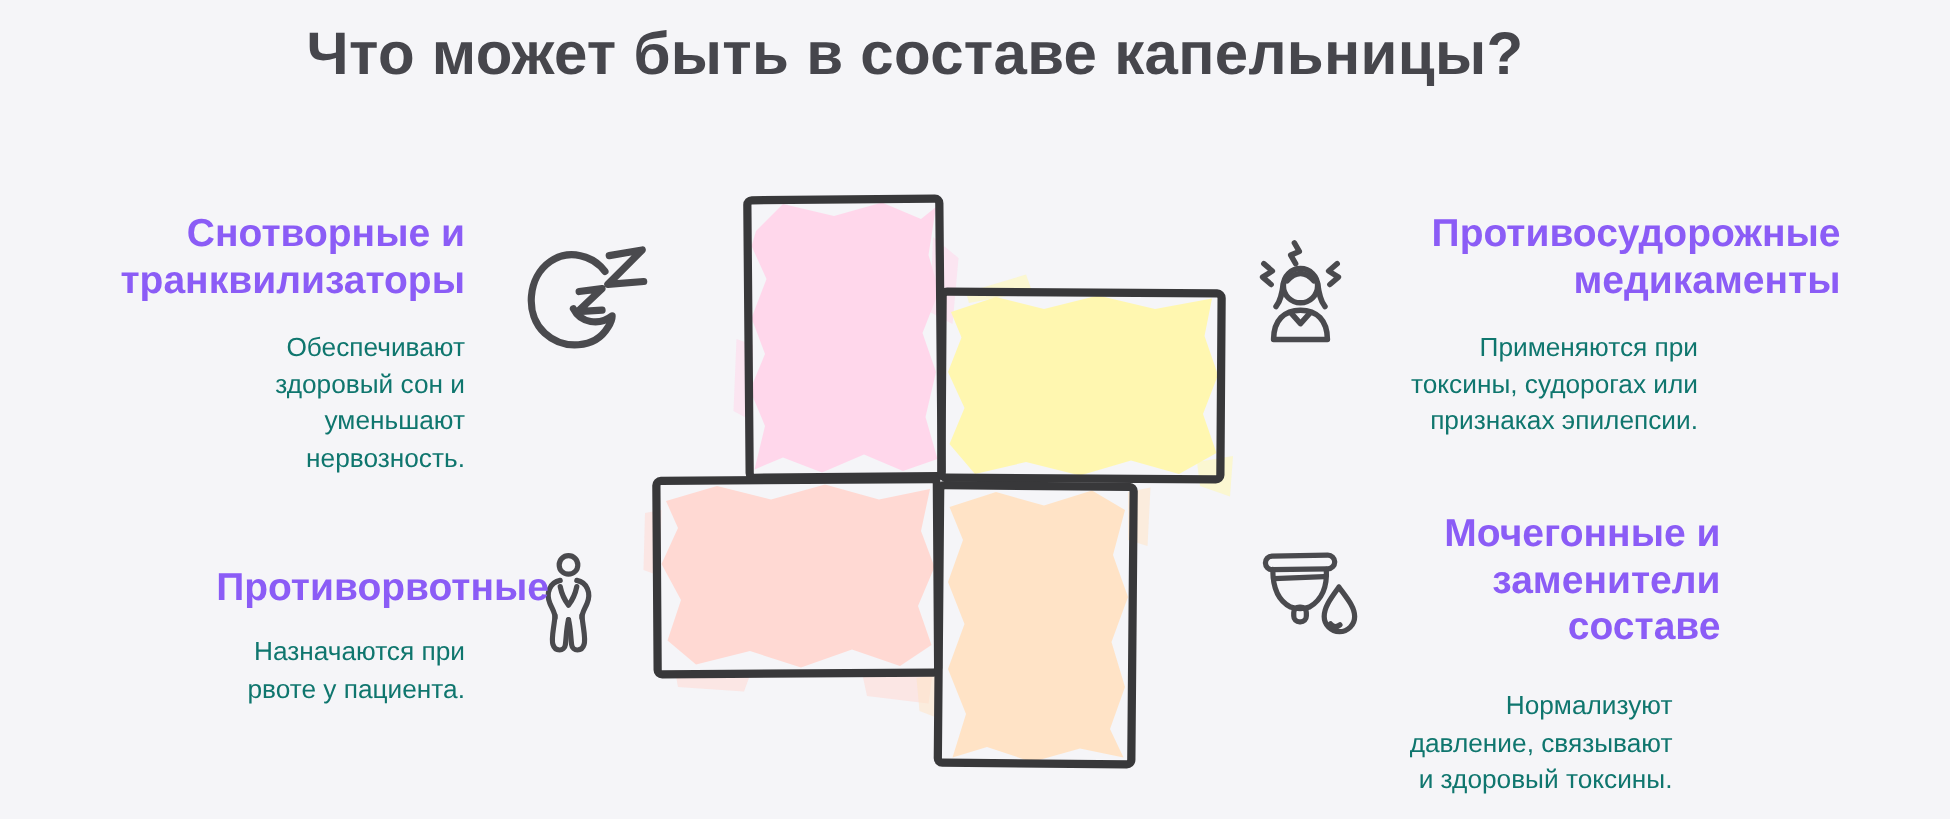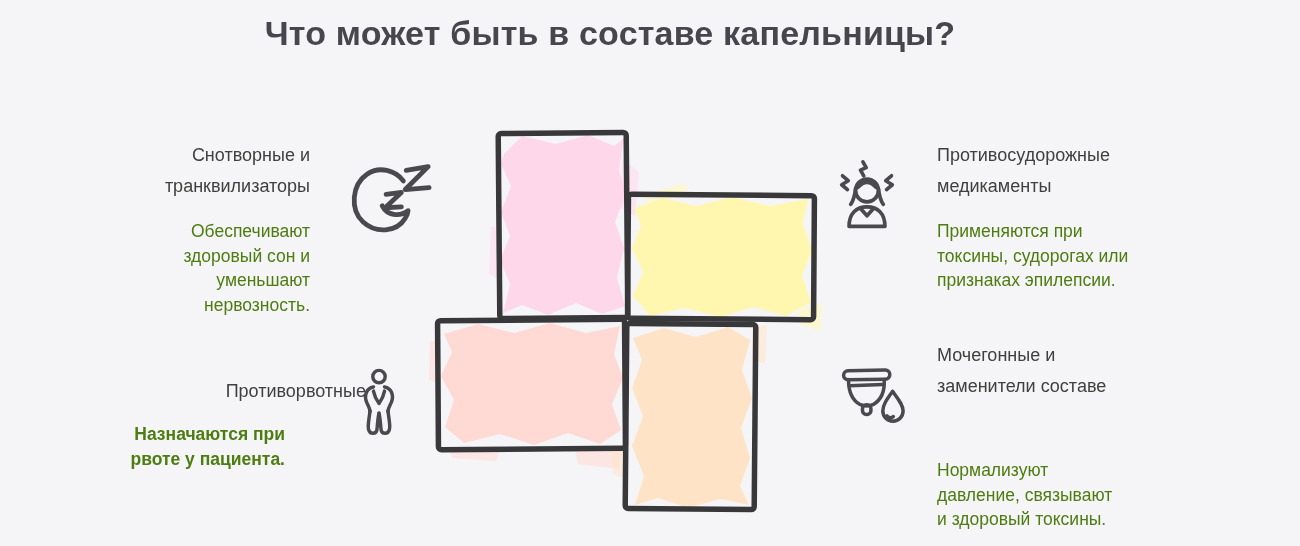--- a/index.html
+++ b/index.html
@@ -4,32 +4,32 @@
 <style>
   html,body{margin:0;padding:0;}
   body{
     width:1300px;height:546px;position:relative;overflow:hidden;
     background:#f5f5f8;
     font-family:"Liberation Sans", sans-serif;
     color:#47474d;
   }
   .title{
     position:absolute;top:14px;left:0;width:1220px;
-    text-align:center;font-size:34px;font-weight:bold;color:#46464c;
+    text-align:center;font-size:40px;font-weight:bold;color:#46464c;
     letter-spacing:.2px;
   }
   .section{position:absolute;}
   .sec-heading{
-    font-size:18px;font-weight:normal;color:#404040;line-height:31px;
+    font-size:26px;font-weight:bold;color:#8b5cf6;line-height:31px;
   }
   .sec-desc{
-    font-size:17.5px;color:#4d7c0f;line-height:24.5px;
+    font-size:17.5px;color:#0f766e;line-height:24.5px;
   }
   .align-right{text-align:right;}
-  .align-left{text-align:left;}
+  .align-left{text-align:right;}
   .icon{position:absolute;}
   .icon svg{display:block;overflow:visible;}
   .stroke{fill:none;stroke:#4a4a4e;stroke-width:5;stroke-linecap:round;stroke-linejoin:round;}
   .stroke-thin{fill:none;stroke:#4a4a4e;stroke-width:4.5;stroke-linecap:round;stroke-linejoin:round;}
   .cross-svg{position:absolute;left:436px;top:128px;width:380px;height:386px;overflow:visible;}
   .cell-border{fill:none;stroke:#38383a;stroke-width:5.5;stroke-linejoin:round;}
   .fill-pink{fill:#ffd7eb;}
   .fill-yellow{fill:#fff7b0;}
   .fill-salmon{fill:#ffd9d3;}
   .fill-orange{fill:#ffe3c6;}
@@ -93,21 +93,21 @@
   <svg width="42" height="69" viewBox="0 0 60 100">
     <circle class="stroke" cx="30" cy="11" r="9"></circle>
     <path class="stroke" d="M22,26 C12,28 8,38 12,48 C14,53 17,57 17,62"></path>
     <path class="stroke" d="M38,26 C48,28 52,38 48,48 C46,53 43,57 43,62"></path>
     <path class="stroke" d="M22,32 C24,42 27,46 30,50 C33,46 36,42 38,32"></path>
     <path class="stroke" d="M17,60 C16,72 13,82 15,88 C17,95 26,95 27,88 C28,80 28,72 30,64"></path>
     <path class="stroke" d="M43,60 C44,72 47,82 45,88 C43,95 34,95 33,88 C32,80 32,72 30,64"></path>
   </svg>
 </div>
 <div class="section sec-heading align-right" style="right:934px;top:376px;width:280px;">Противорвотные</div>
-<div class="section sec-desc align-right" style="right:1015px;top:422px;width:175px;font-weight:bold;">Назначаются при рвоте у пациента.</div>
+<div class="section sec-desc align-right" style="right:990px;top:422px;width:175px;">Назначаются при рвоте у пациента.</div>
 
 <div class="icon" style="left:838px;top:362px;">
   <svg width="70" height="70" viewBox="0 0 100 100">
     <rect class="stroke" x="8" y="12" width="66" height="13" rx="6.5" transform="rotate(-1 41 18)"></rect>
     <path class="stroke" d="M16,34 L64,32"></path>
     <path class="stroke" d="M15,25 C15,42 20,55 32,61 C37,63 45,63 50,61 C62,54 67,41 66,25"></path>
     <rect class="stroke" x="35" y="61" width="12" height="14" rx="5.5"></rect>
     <path class="stroke" d="M78,42 C86,53 93,61 93,70 A14.5,14.5 0 1 1 64,70 C64,61 70,53 78,42"></path>
     <path class="stroke" d="M70,77 Q74,82 79,78"></path>
   </svg>

